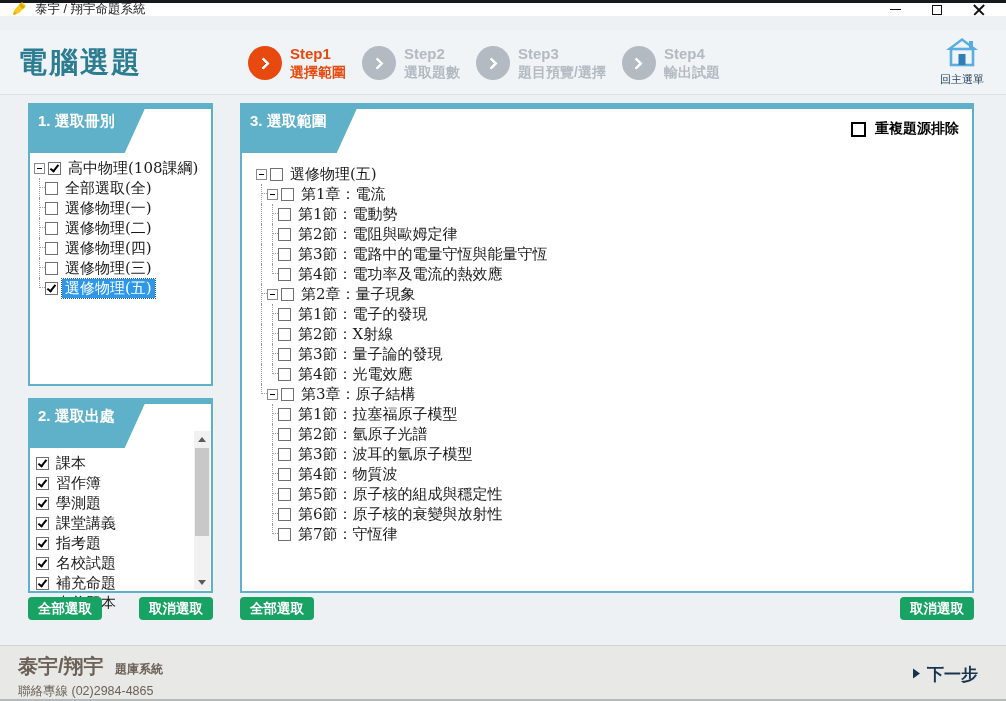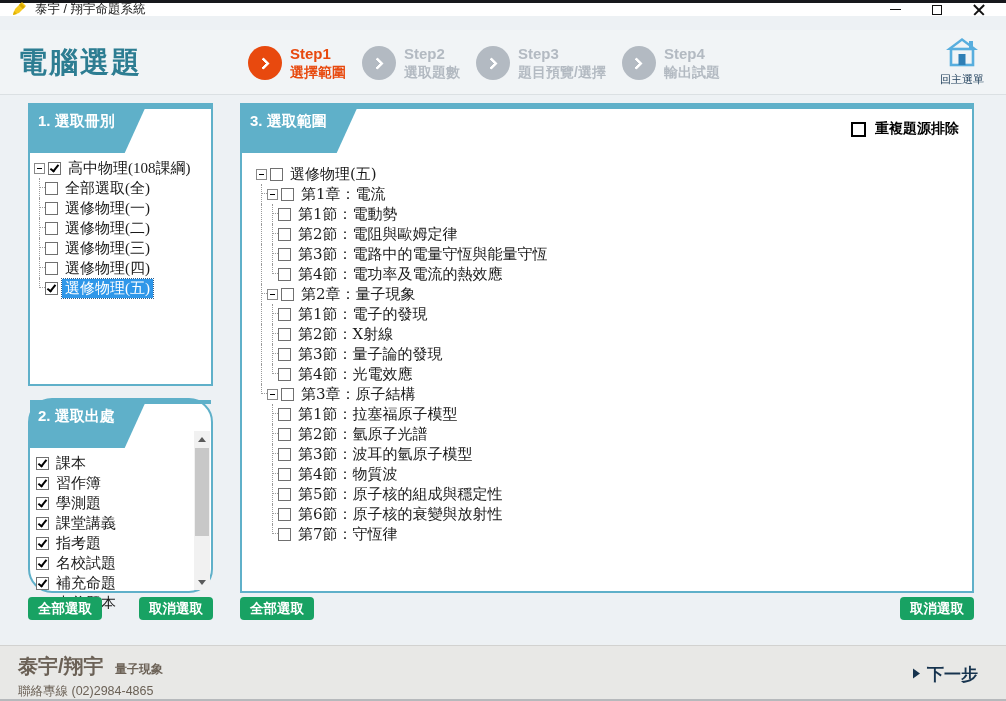--- a/index.html
+++ b/index.html
@@ -40,26 +40,26 @@
   .home { position:absolute; right:13px; top:7px; width:62px; text-align:center; cursor:pointer; }
   .home-label { font-size:11px; color:#1c3c59; margin-top:1px; }
 
   
   .panel { position:absolute; background:#fff; border:2px solid var(--teal); }
   .ptop { height:4px; background:var(--teal); }
   .ptab { display:inline-block; background:var(--teal); color:#fff; font-weight:700; font-size:15px;
           padding:3px 30px 23px 8px; clip-path:polygon(0 0,100% 0,calc(100% - 20px) 100%,0 100%);
           line-height:18px; }
   #panel-books  { left:28px; top:103px; width:185px; height:283px; }
-  #panel-sources{ left:28px; top:398px; width:185px; height:195px;border-radius:24px; }
+  #panel-sources{ left:28px; top:398px; width:185px; height:195px; }
   #panel-scope  { left:240px; top:103px; width:734px; height:490px; }
 
   
   .tree { font-family:"DejaVu Serif","Liberation Serif",serif; font-size:15px; color:#1a1a1a; }
-  #books-tree { padding:5px 2px 0 4px;font-family:Liberation Serif, serif; }
+  #books-tree { padding:5px 2px 0 4px; }
   #scope-tree { padding:11px 2px 0 14px; }
   .trow { display:flex; align-items:center; height:20px; white-space:nowrap; }
   .exp { flex:0 0 11px; height:11px; border:1px solid #8a8a8a; background:#fff; position:relative;
          margin-right:3px; cursor:pointer; }
   .exp::after { content:""; position:absolute; left:2px; right:2px; top:4px; border-top:1px solid #000; }
   .g { flex:0 0 11px; align-self:stretch; position:relative; }
   .g.v::before { content:""; position:absolute; left:5px; top:0; bottom:0; border-left:1px dotted #999; }
   .g.l::before { content:""; position:absolute; left:5px; top:0; height:50%; border-left:1px dotted #999; }
   .g.t::after  { content:""; position:absolute; left:6px; right:0px; top:calc(50% - 1px); border-top:1px dotted #999; }
   .cb { flex:0 0 13px; width:13px; height:13px; border:1px solid #707070; background:#fff;
@@ -212,26 +212,26 @@
           <span class="lbl">選修物理(一)</span>
         </div>
         <div class="trow">
           <span class="g v t"></span>
           <span class="cb"></span>
           <span class="lbl">選修物理(二)</span>
         </div>
         <div class="trow">
           <span class="g v t"></span>
           <span class="cb"></span>
+          <span class="lbl">選修物理(四)</span>
+        </div>
+        <div class="trow">
+          <span class="g v t"></span>
+          <span class="cb"></span>
           <span class="lbl">選修物理(三)</span>
-        </div>
-        <div class="trow">
-          <span class="g v t"></span>
-          <span class="cb"></span>
-          <span class="lbl">選修物理(四)</span>
         </div>
         <div class="trow">
           <span class="g l t"></span>
           <span class="cb">
             <span class="tick"></span>
           </span>
           <span class="lbl selected">選修物理(五)</span>
         </div>
       </div>
   </div>
@@ -431,21 +431,21 @@
 
   <div class="btnrow" id="btnrow-scope">
     <button class="gbtn">全部選取</button>
     <button class="gbtn">取消選取</button>
   </div>
 
   <div class="footer">
     <div class="brand-wrap">
       <div>
         <span class="brand">泰宇/翔宇</span>
-        <span class="brand-tag">量子現象</span>
+        <span class="brand-tag">題庫系統</span>
       </div>
       <div class="contact">聯絡專線 (02)2984-4865</div>
     </div>
     <div class="next">
       <span class="tri-right"></span>
       <span>下一步</span>
     </div>
   </div>
 
 </div>

